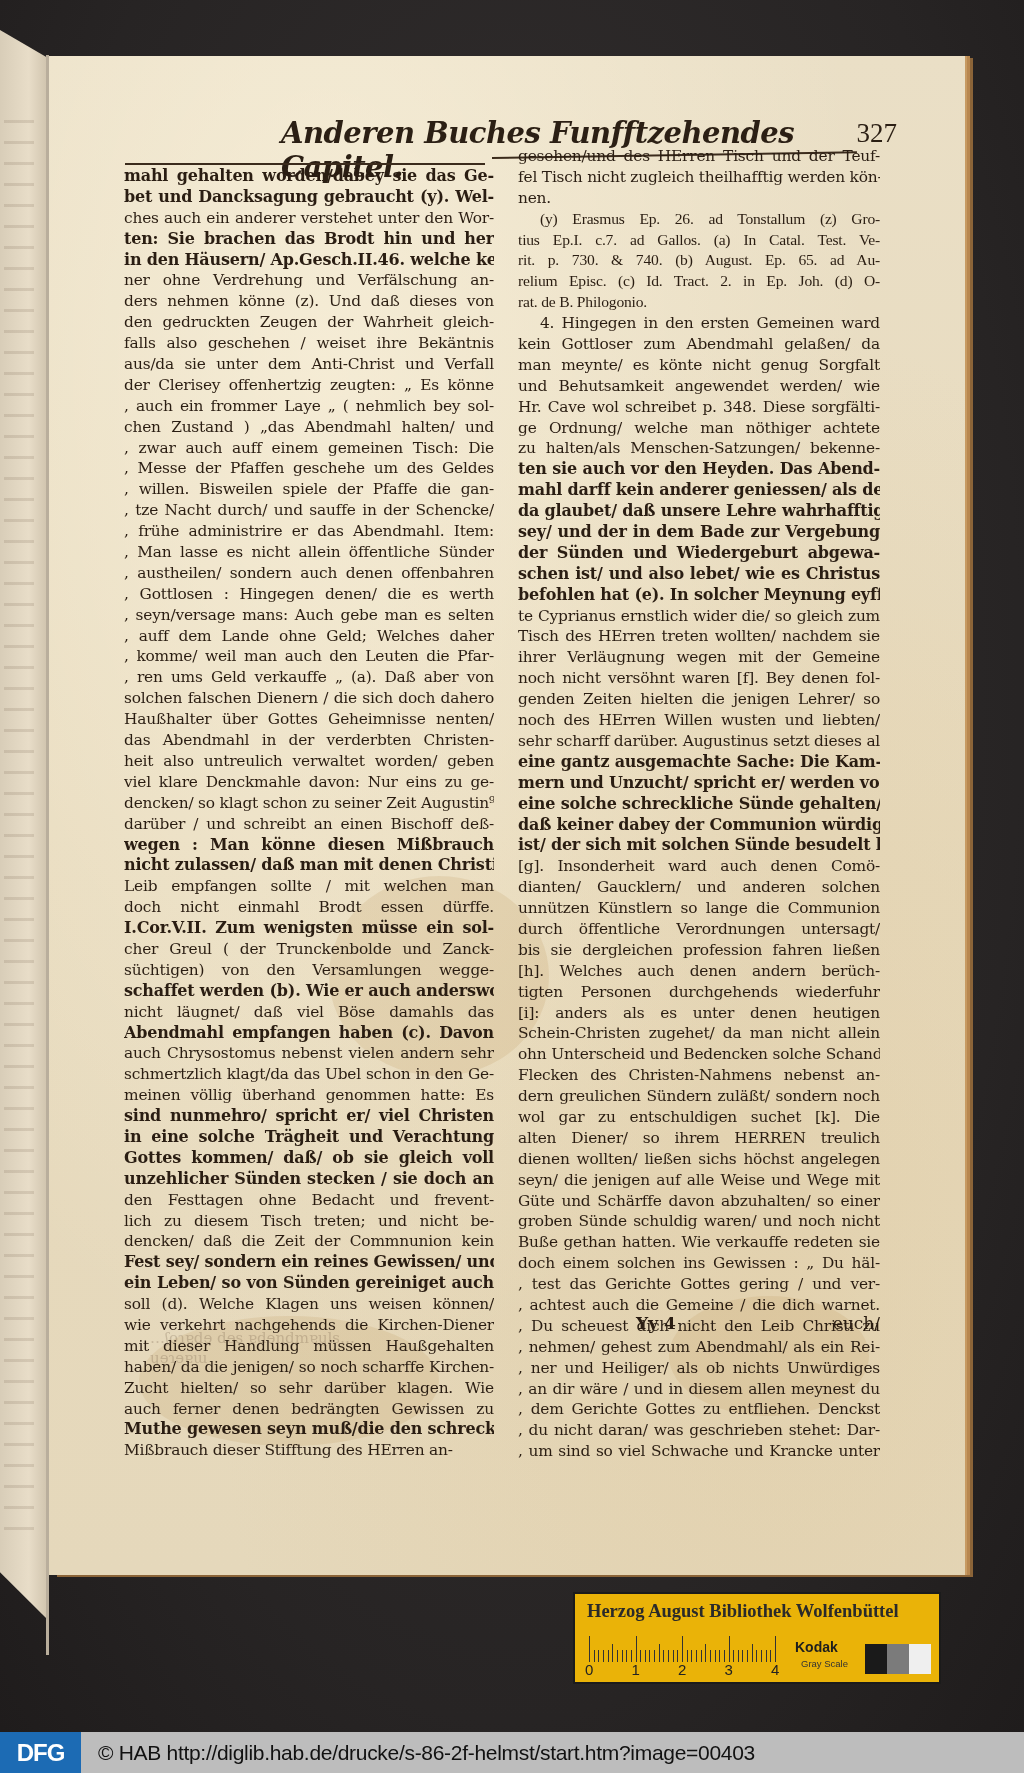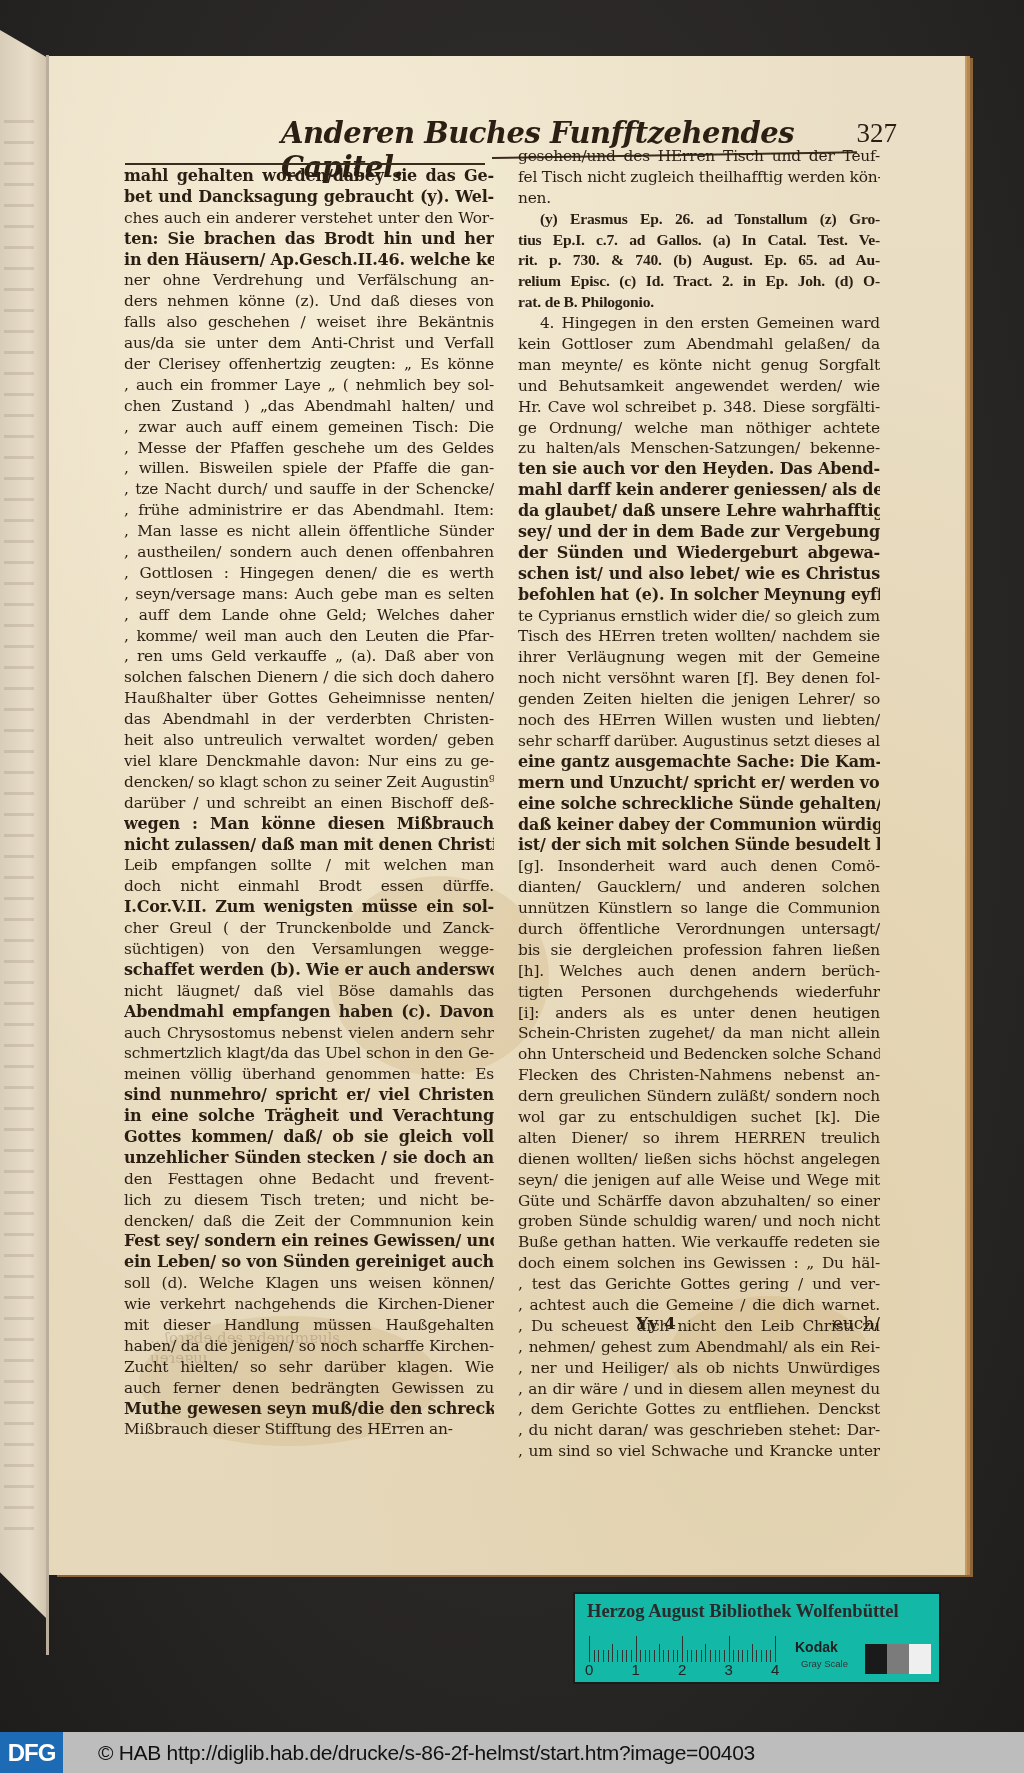--- a/index.html
+++ b/index.html
@@ -55,55 +55,55 @@
   .col-left  { left:124px; top:166px; width:370px; }
   .col-right { left:518px; top:146px; width:362px; }
   .line {
     display:block; white-space:nowrap; overflow:hidden;
     font-size:15.4px; line-height:20.9px; height:20.9px;
     text-align:justify; text-align-last:justify;
     letter-spacing:-0.2px;
   }
   .line.bold { font-weight:bold; font-size:16px; }
   .line.last { text-align-last:left; }
-  .line.note { font-family:"Liberation Serif", serif; font-size:15.6px; font-weight:bold; }
+  .line.note { font-family:"Liberation Serif", serif; font-size:15.6px; font-weight:normal; }
   .line.indent { padding-left:22px; }
   .catchword-row {
     position:absolute; left:518px; top:1313px; width:362px; height:24px;
     font-family:"DejaVu Serif", serif; font-size:17px; color:#2a1d12;
   }
   .signature { position:absolute; left:118px; top:0; font-weight:bold; }
   .catchword { position:absolute; right:0; top:0; }
   .bleed-through {
     position:absolute; left:150px; top:1328px; width:320px; height:40px;
     color:rgba(90,70,50,.22); font-size:15px; line-height:20px;
     font-family:"DejaVu Serif", serif; white-space:nowrap; overflow:hidden;
   }
   .stain { position:absolute; border-radius:50%; background:rgba(190,150,90,.18); }
   .colorbar {
     position:absolute; left:573px; top:1592px; width:368px; height:92px;
-    background:#14b8a6; border:2px solid #1b1b1b; box-sizing:border-box;
+    background:#eab308; border:2px solid #1b1b1b; box-sizing:border-box;
   }
   .colorbar-title {
     position:absolute; left:12px; top:7px;
     font-family:"Liberation Serif", serif; font-weight:bold; font-size:18.5px; color:#2a2a2a;
     white-space:nowrap;
   }
   .ruler { position:absolute; left:14px; top:40px; width:186px; height:44px; }
   .tick { position:absolute; bottom:16px; width:1px; background:#333; }
   .ruler-num { position:absolute; bottom:0; font-family:"Liberation Sans", sans-serif; font-size:15px; color:#222; transform:translateX(-4px); }
   .kodak { position:absolute; left:220px; top:42px; }
   .kodak-brand { font-family:"Liberation Sans", sans-serif; font-weight:bold; font-size:14px; color:#1e1e1e; line-height:22px; }
   .kodak-sub { font-family:"Liberation Sans", sans-serif; font-size:9.5px; color:#333; margin-left:6px; }
   .swatch { position:absolute; top:50px; width:22px; height:30px; }
   .footer {
     position:absolute; left:0; top:1732px; width:1024px; height:41px; background:#bdbdbd;
   }
   .dfg-logo {
-    position:absolute; left:0; top:0; width:63px; height:41px; background:#1c6bb4;
+    position:absolute; left:0; top:0; width:81px; height:41px; background:#1c6bb4;
     color:#fff; font-family:"Liberation Sans", sans-serif; font-weight:bold; font-size:24px;
     line-height:41px; text-align:center; letter-spacing:-1px;
   }
   .footer-text {
     position:absolute; left:98px; top:0; line-height:41px;
     font-family:"Liberation Sans", sans-serif; font-size:21px; color:#111; letter-spacing:-0.3px;
     white-space:nowrap;
   }
 </style>
 </head>
@@ -131,20 +131,21 @@
 <div class="head-rule-right"></div>
 
 <div class="column col-left" id="col-left">
     <span class="line bold">mahl gehalten worden/dabey sie das Ge-</span>
     <span class="line bold">bet und Dancksagung gebraucht (y). Wel-</span>
     <span class="line">ches auch ein anderer verstehet unter den Wor-</span>
     <span class="line bold">ten: Sie brachen das Brodt hin und her</span>
     <span class="line bold">in den Häusern/ Ap.Gesch.II.46. welche kei-</span>
     <span class="line">ner ohne Verdrehung und Verfälschung an-</span>
     <span class="line">ders nehmen könne (z). Und daß dieses von</span>
+    <span class="line">den gedruckten Zeugen der Wahrheit gleich-</span>
     <span class="line">falls also geschehen / weiset ihre Bekäntnis</span>
     <span class="line">aus/da sie unter dem Anti-Christ und Verfall</span>
     <span class="line">der Clerisey offenhertzig zeugten: „ Es könne</span>
     <span class="line">, auch ein frommer Laye „ ( nehmlich bey sol-</span>
     <span class="line">chen Zustand ) „das Abendmahl halten/ und</span>
     <span class="line">, zwar auch auff einem gemeinen Tisch: Die</span>
     <span class="line">, Messe der Pfaffen geschehe um des Geldes</span>
     <span class="line">, willen. Bisweilen spiele der Pfaffe die gan-</span>
     <span class="line">, tze Nacht durch/ und sauffe in der Schencke/</span>
     <span class="line">, frühe administrire er das Abendmahl. Item:</span>

